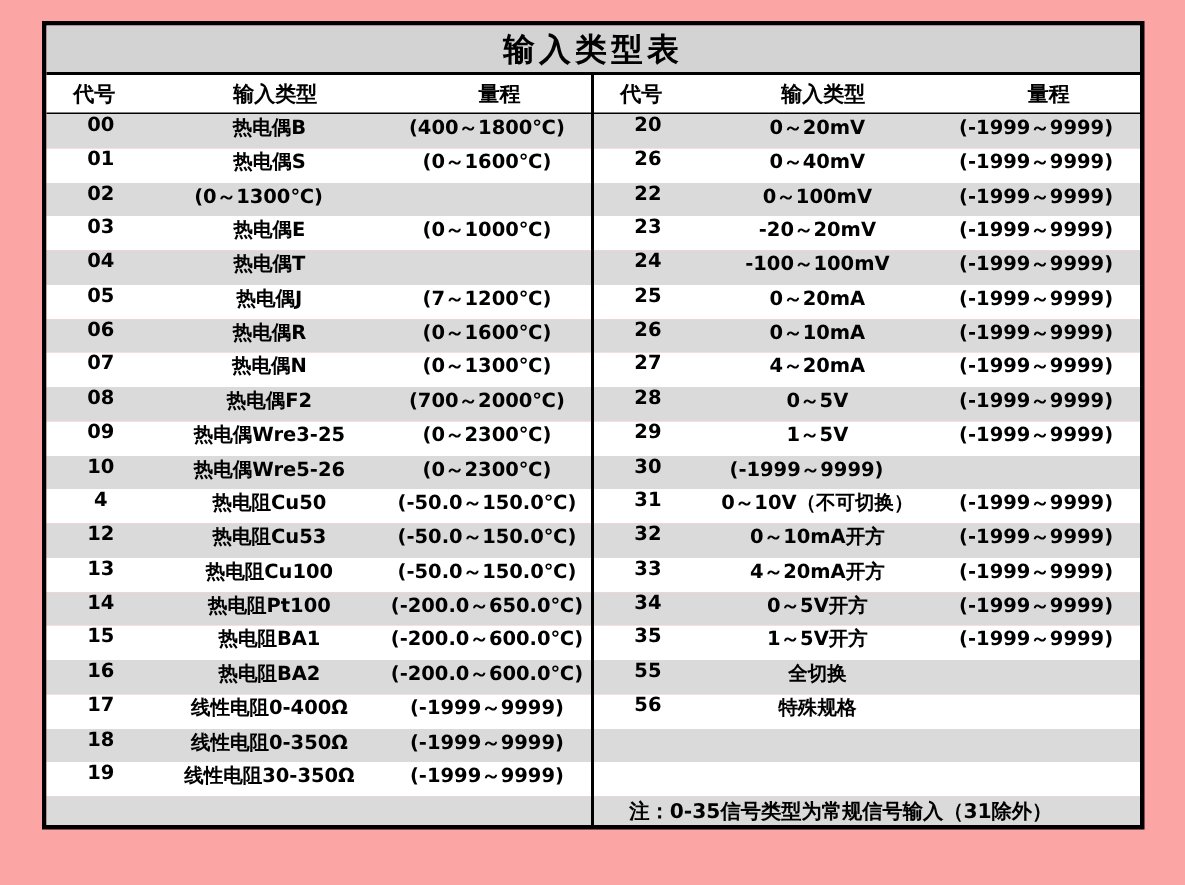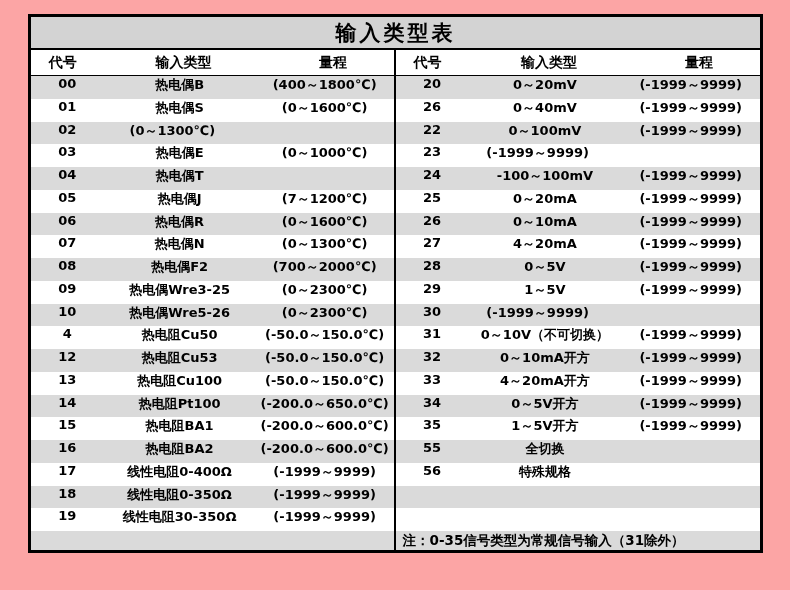--- a/index.html
+++ b/index.html
@@ -77,21 +77,21 @@
   .bottom-row {
     height: 19px;
     background: #dadada;
     display: flex;
     align-items: center;
     font-size: 13.5px;
     font-weight: bold;
     white-space: nowrap;
   }
   .bottom-row .note-text {
-    padding-left: 7px;
+    padding-left: 24px;
   }
 </style>
 </head>
 <body>
 
 <div class="page">
   <div class="input-table">
 
     <div class="title-row">输入类型表</div>
 
@@ -223,20 +223,21 @@
               <span class="cell-type">0～40mV</span>
               <span class="cell-range">(-1999～9999)</span>
             </div>
             <div class="row alt">
               <span class="cell-code">22</span>
               <span class="cell-type">0～100mV</span>
               <span class="cell-range">(-1999～9999)</span>
             </div>
             <div class="row">
               <span class="cell-code">23</span>
+              <span class="cell-type">-20～20mV</span>
               <span class="cell-range">(-1999～9999)</span>
             </div>
             <div class="row alt">
               <span class="cell-code">24</span>
               <span class="cell-type">-100～100mV</span>
               <span class="cell-range">(-1999～9999)</span>
             </div>
             <div class="row">
               <span class="cell-code">25</span>
               <span class="cell-type">0～20mA</span>

